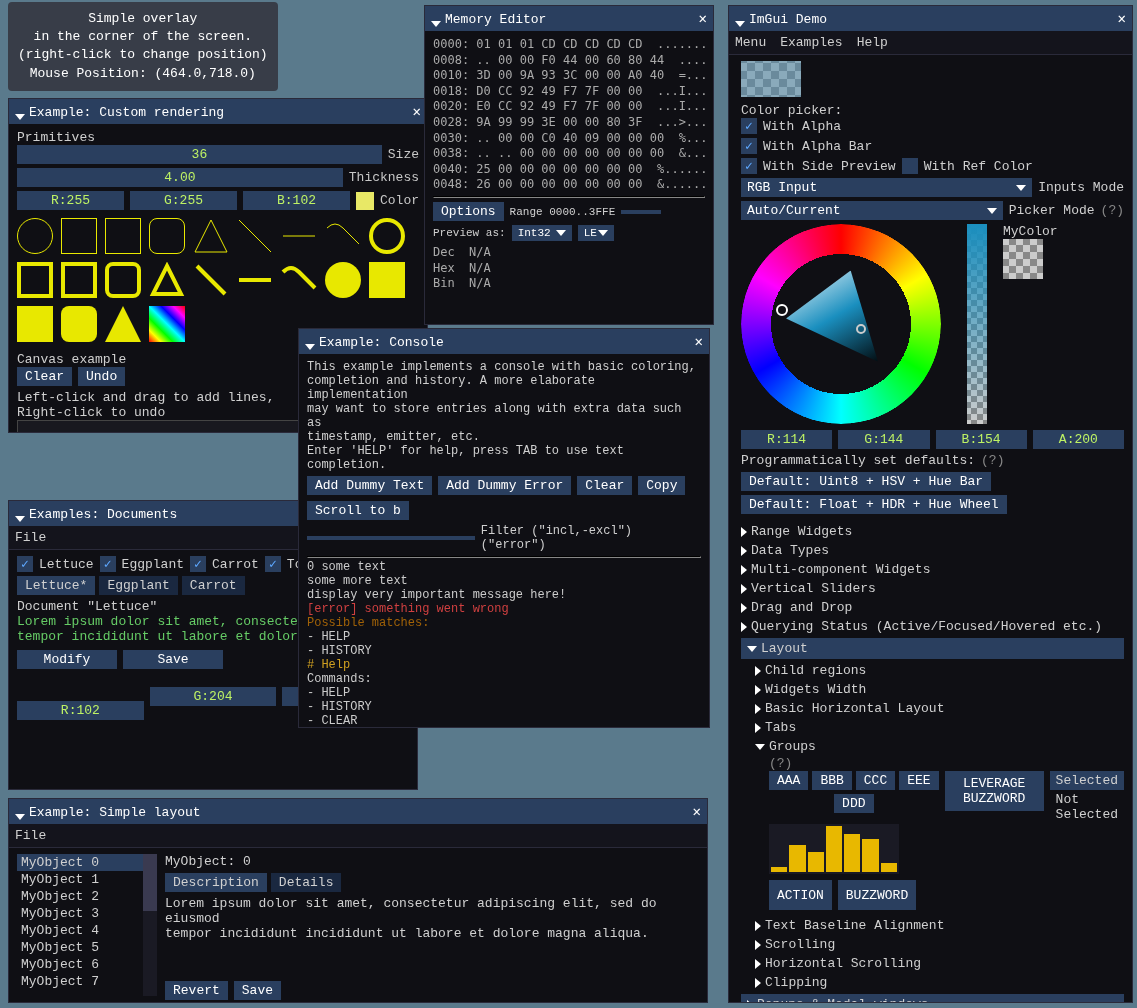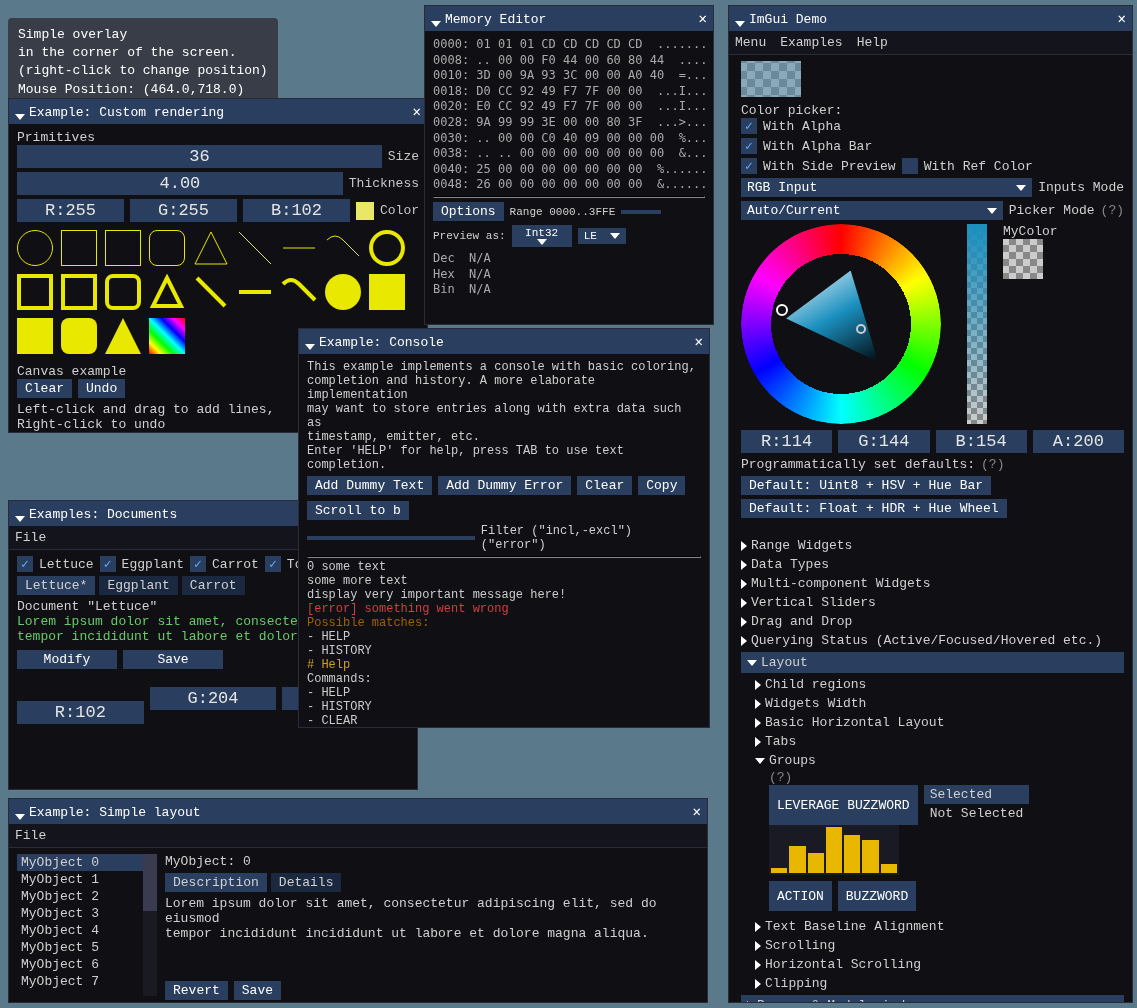--- a/index.html
+++ b/index.html
@@ -54,25 +54,25 @@
   background: #2a3f5f;
   color: #fff;
   padding: 2px 8px;
   border: none;
   cursor: pointer;
   font-family: inherit;
   font-size: 13px;
 }
 .input-box {
   background: #2a3f5f;
-  color: #e5e5e5;
+  color: #bef264;
   padding: 2px 6px;
   border: none;
   font-family: inherit;
-  font-size: 17px;
+  font-size: 13px;
   text-align: center;
 }
 .row { display: flex; align-items: center; gap: 6px; margin-bottom: 4px; }
 .label { color: #c8c8c8; }
 .checkbox {
   width: 16px; height: 16px;
   background: #2a3f5f;
   display: inline-flex;
   align-items: center;
   justify-content: center;
@@ -216,21 +216,21 @@
   height: 50px;
   background: #1a1a24;
   padding: 2px;
   width: 130px;
 }
 .histogram div { background: #e8b800; flex:1; }
 </style>
 </head>
 <body>
 
-<div class="overlay-box" style="left:8px; top:18px;">
+<div class="overlay-box" style="left:8px; top:2px;text-align:center;">
   <div>Simple overlay</div>
   <div>in the corner of the screen.</div>
   <div>(right-click to change position)</div>
   <div>Mouse Position: (464.0,718.0)</div>
 </div>
 
 <div class="window" style="left:8px; top:98px; width:420px; height:335px;">
   <div class="titlebar">
     <span class="collapse"></span>
     <span>Example: Custom rendering</span>
@@ -368,25 +368,25 @@
         <div class="hex-row">0048: 26 00 00 00 00 00 00 00  &amp;.......</div>
       </div>
     <hr style="border-color:#333; margin:4px 0;">
     <div class="row">
       <button class="btn">Options</button>
       <span>Range 0000..3FFE</span>
       <div class="input-box" style="width:40px;"></div>
     </div>
     <div class="row">
       <span>Preview as:</span>
-      <div class="combo" style="width:60px;flex-direction:column;">
+      <div class="combo" style="width:60px;">
           <span>Int32</span>
           <span class="arr"></span>
         </div>
-      <div class="combo" style="width:48px;">
+      <div class="combo" style="width:36px;">
           <span>LE</span>
           <span class="arr"></span>
         </div>
     </div>
     <div class="hex-row">Dec  N/A</div>
     <div class="hex-row">Hex  N/A</div>
     <div class="hex-row">Bin  N/A</div>
   </div>
 </div>
 
@@ -534,21 +534,21 @@
       <div class="input-box" style="flex:1;">R:114</div>
       <div class="input-box" style="flex:1;">G:144</div>
       <div class="input-box" style="flex:1;">B:154</div>
       <div class="input-box" style="flex:1;">A:200</div>
     </div>
     <div class="row">
         <span>Programmatically set defaults:</span>
         <span style="color:#888;">(?)</span>
       </div>
     <button class="btn" style="display:block;margin-bottom:4px;">Default: Uint8 + HSV + Hue Bar</button>
-    <button class="btn" style="display:block;margin-bottom:18px;">Default: Float + HDR + Hue Wheel</button>
+    <button class="btn" style="display:block;margin-bottom:8px;">Default: Float + HDR + Hue Wheel</button>
     <div id="demo-nodes">
         <div class="tree-node">
           <span class="tree-arrow-r"></span>
           <span>Range Widgets</span>
         </div>
         <div class="tree-node">
           <span class="tree-arrow-r"></span>
           <span>Data Types</span>
         </div>
         <div class="tree-node">
@@ -590,20 +590,31 @@
           <span>Tabs</span>
         </div>
       </div>
     <div class="tree-node" style="padding-left:14px;">
         <span class="tree-arrow-d"></span>
         <span>Groups</span>
       </div>
     <div style="padding-left:28px;">
       <div style="color:#888;">(?)</div>
       <div style="display:flex; gap:6px; align-items:flex-start;">
+        <div>
+          <div class="row" style="gap:4px;">
+            <button class="btn">AAA</button>
+            <button class="btn">BBB</button>
+            <button class="btn">CCC</button>
+            <button class="btn">EEE</button>
+          </div>
+          <div class="row" style="justify-content:center;">
+              <button class="btn">DDD</button>
+            </div>
+        </div>
         <button class="btn" style="height:40px;">LEVERAGE BUZZWORD</button>
         <div>
           <div style="background:#2a3f5f;padding:2px 6px;">Selected</div>
           <div style="padding:2px 6px;">Not Selected</div>
         </div>
       </div>
       <div class="histogram" id="histogram">
           <div style="height: 11.9048%;"></div>
           <div style="height: 59.5238%;"></div>
           <div style="height: 42.8571%;"></div>

